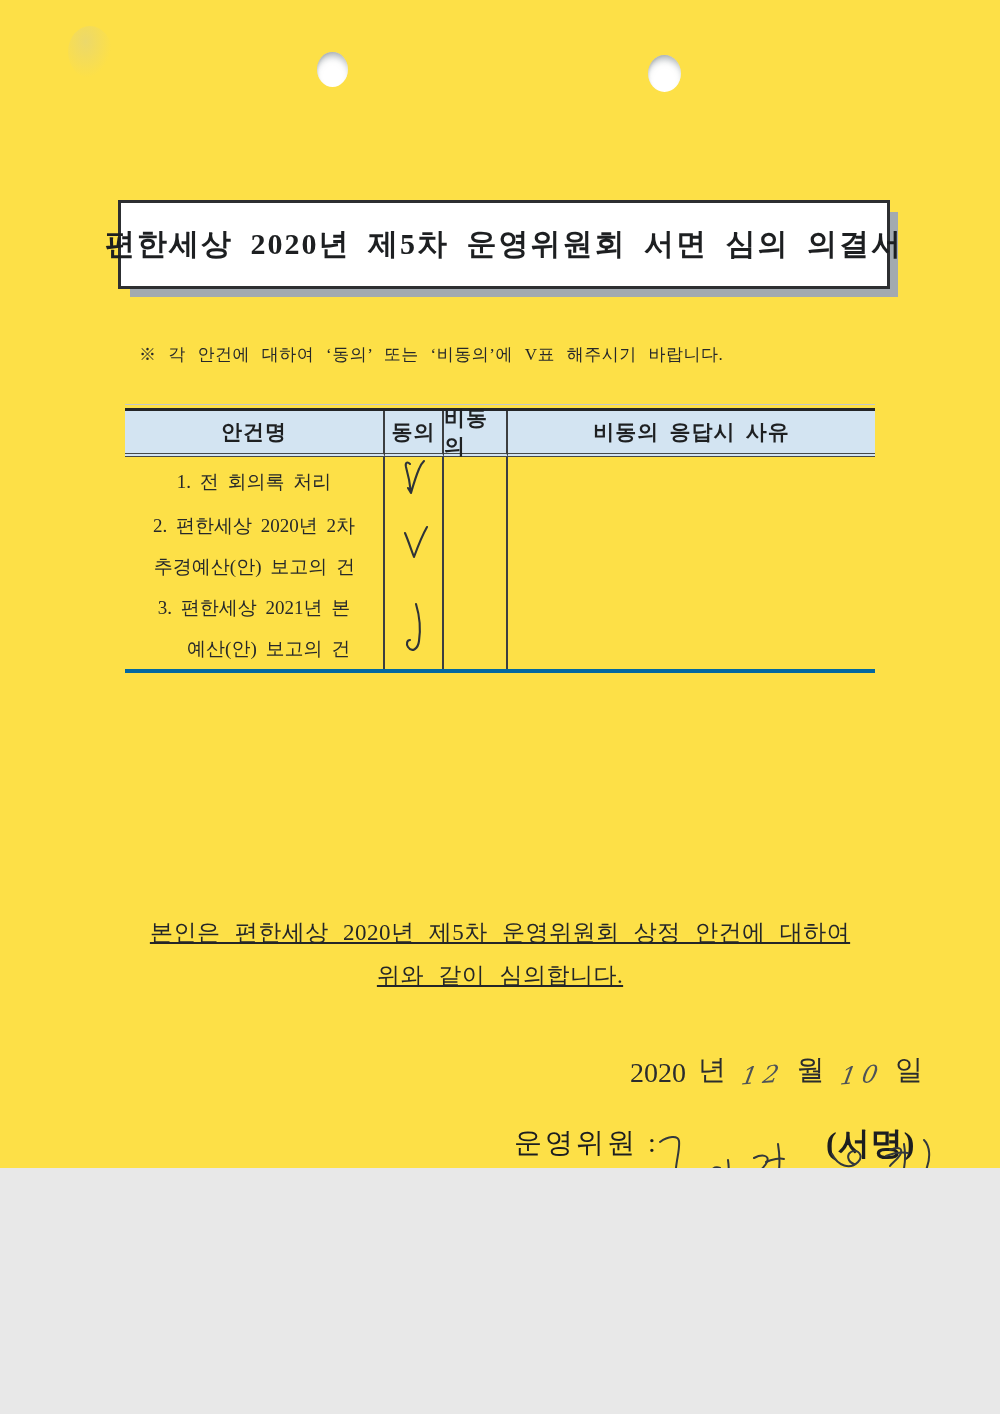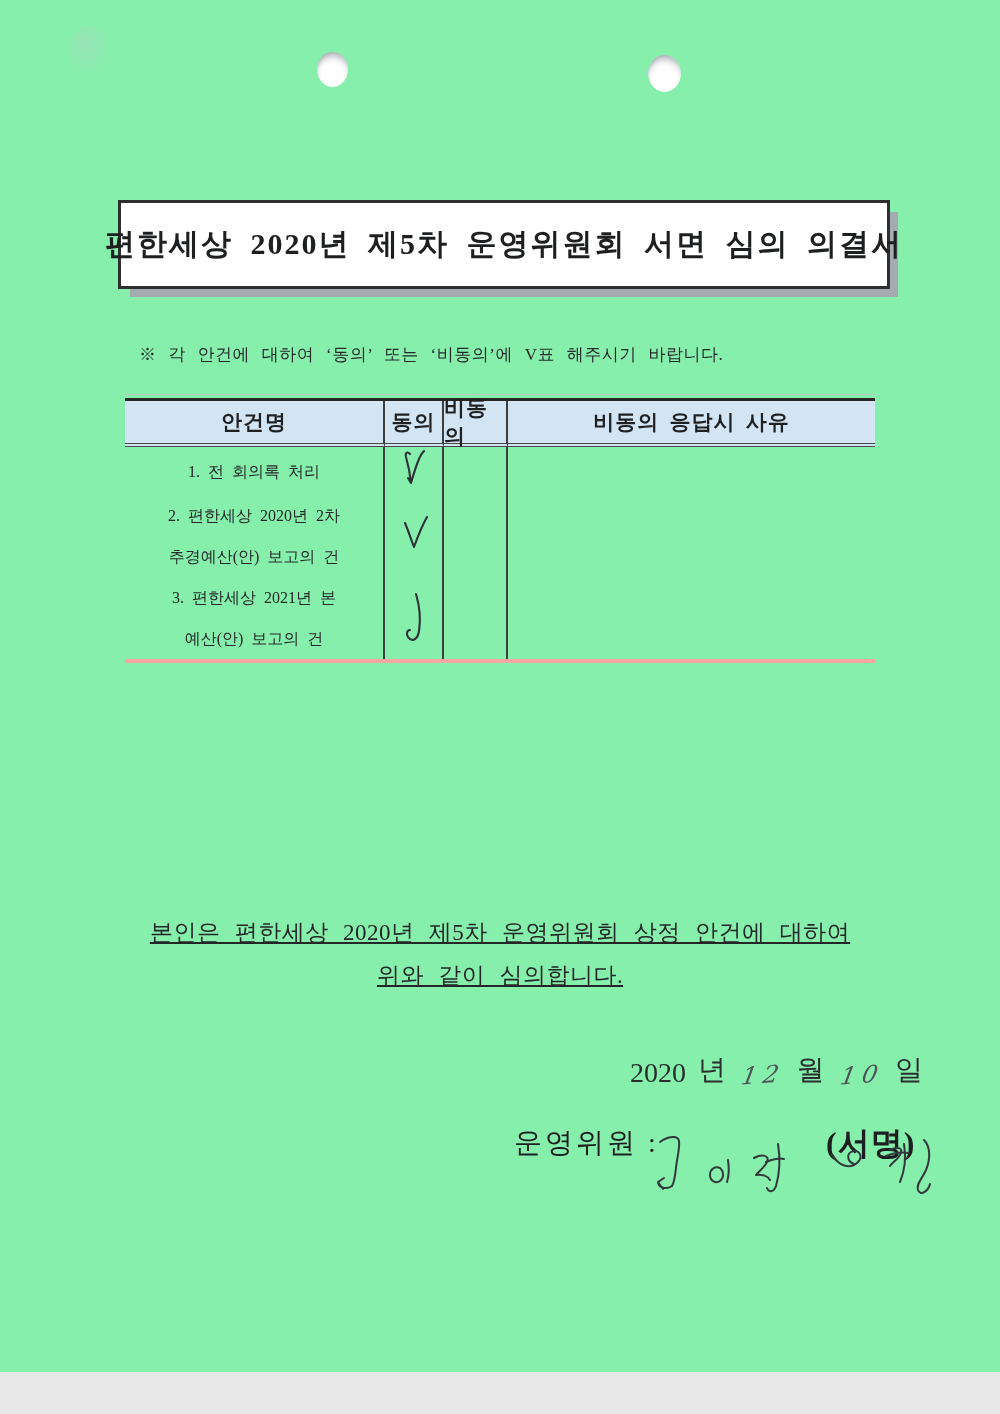--- a/index.html
+++ b/index.html
@@ -1,18 +1,18 @@
 <!DOCTYPE html>
 <html><head>
 <meta charset="utf-8">
 <style>
   html,body{margin:0;padding:0;background:#e8e8e8;}
   .page{
-    position:relative;width:1000px;height:1372px;margin:0 auto;
-    background:#86efac;overflow:hidden;
+    position:relative;width:1000px;height:1168px;margin:0 auto;
+    background:#fde047;overflow:hidden;
     font-family:"Liberation Serif","DejaVu Serif",serif;
     color:#222426;
   }
   
   .smudge{
     position:absolute;left:68px;top:26px;width:44px;height:52px;
     background:radial-gradient(ellipse at 40% 30%, rgba(190,196,200,.28), rgba(255,255,255,0) 70%);
     border-radius:50%;
   }
   .punch-hole{
@@ -35,35 +35,35 @@
   }
 
   
   .instruction{
     position:absolute;left:139px;top:343px;
     font-size:17px;letter-spacing:.5px;word-spacing:7px;color:#26282a;white-space:nowrap;
   }
 
   
   .vote-table{
-    position:absolute;left:125px;top:398px;width:750px;
+    position:absolute;left:125px;top:408px;width:750px;
     display:grid;grid-template-columns:260px 59px 64px 367px;
-    border-top:3px solid #232527;border-bottom:4px solid #fca5a5;
+    border-top:3px solid #232527;border-bottom:4px solid #0369a1;
   }
   .vote-table::before{
     content:"";position:absolute;left:0;right:0;top:-7px;height:1px;background:#c2c6c9;
   }
   .cell{box-sizing:border-box;display:flex;align-items:center;justify-content:center;}
   .th{
     background:#d3e4f2;height:46px;font-weight:bold;font-size:21px;
     letter-spacing:1px;word-spacing:4px;color:#1e2022;
     border-bottom:4px double #45484a;
   }
   .c1,.c2,.c3{border-right:2px solid #3c3e40;}
-  .agenda{font-size:16px;word-spacing:4px;text-align:center;color:#26282a;}
+  .agenda{font-size:19px;word-spacing:4px;text-align:right;color:#26282a;}
   .agenda span{display:block;line-height:41px;}
   .checkmark{display:block;}
   .checkmark path{fill:none;stroke:#2e3338;stroke-width:2.1;stroke-linecap:round;stroke-linejoin:round;}
 
   
   .statement{
     position:absolute;left:0;right:0;top:911px;text-align:center;
     font-size:23px;word-spacing:8px;letter-spacing:.5px;color:#242628;text-decoration:underline;
   }
   .statement span{display:block;line-height:43px;}

